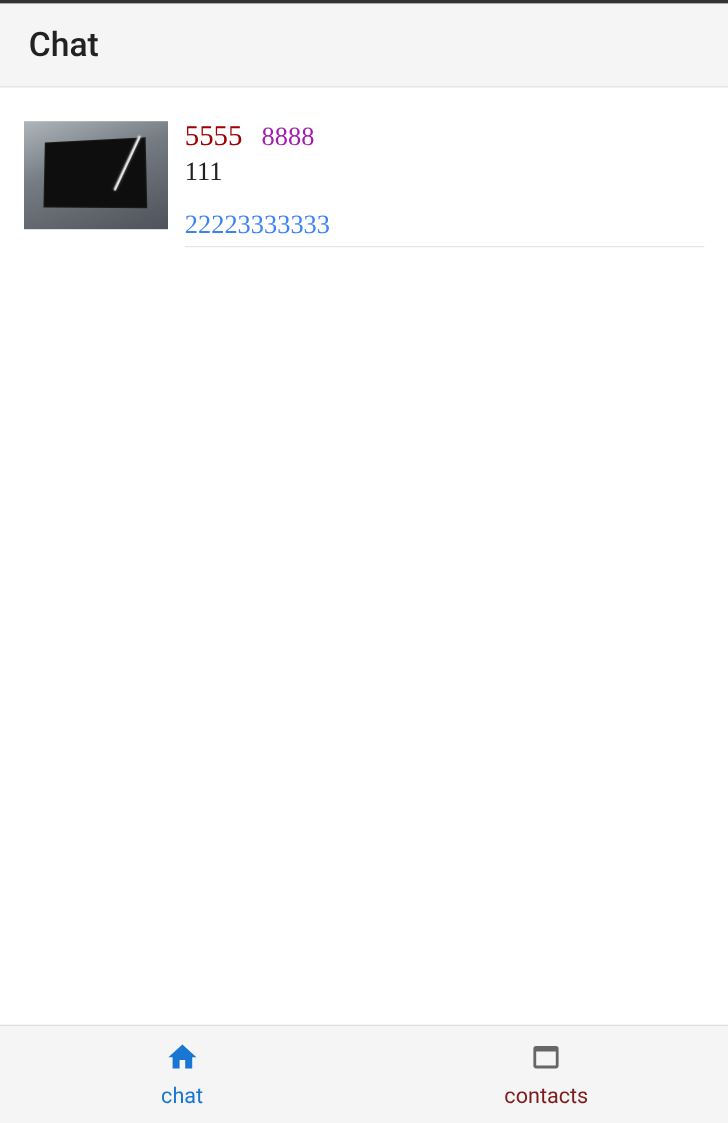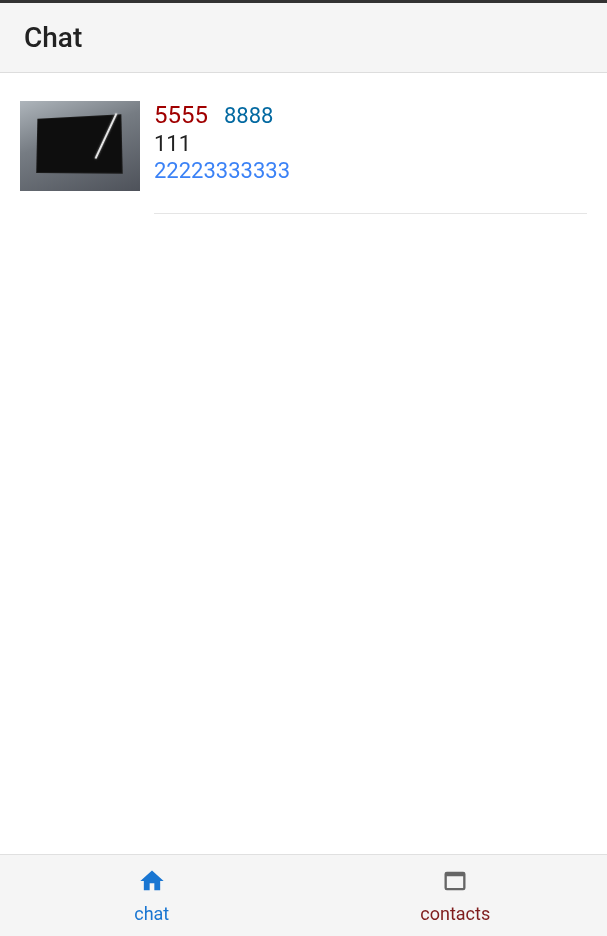--- a/index.html
+++ b/index.html
@@ -77,47 +77,48 @@
       width: 2px;
       height: 50px;
       background: #e5e5e5;
       transform: rotate(25deg);
       border-radius: 1px;
       box-shadow: 0 0 2px rgba(255,255,255,0.6);
     }
     
     .chat-info {
       flex: 1;
-      padding-bottom: 30px;
+      padding-bottom: 5px;
       border-bottom: 1px solid #e5e5e5;
+      font-family: Liberation Serif, serif;
     }
     
     .chat-row1 {
       display: flex;
       align-items: baseline;
       gap: 16px;
       margin-bottom: 2px;
     }
     
     .chat-num1 {
       color: #a00000;
       font-size: 24px;
       font-weight: 400;
     }
     
     .chat-num2 {
-      color: #0369a1;
+      color: #a21caf;
       font-size: 22px;
       font-weight: 400;
     }
     
     .chat-row2 {
       color: #222;
       font-size: 22px;
-      margin-bottom: 2px;
+      margin-bottom: 18px;
     }
     
     .chat-row3 {
       color: #3b82f6;
       font-size: 22px;
     }
     
     .bottom-nav {
       height: 82px;
       background: #f5f5f5;

